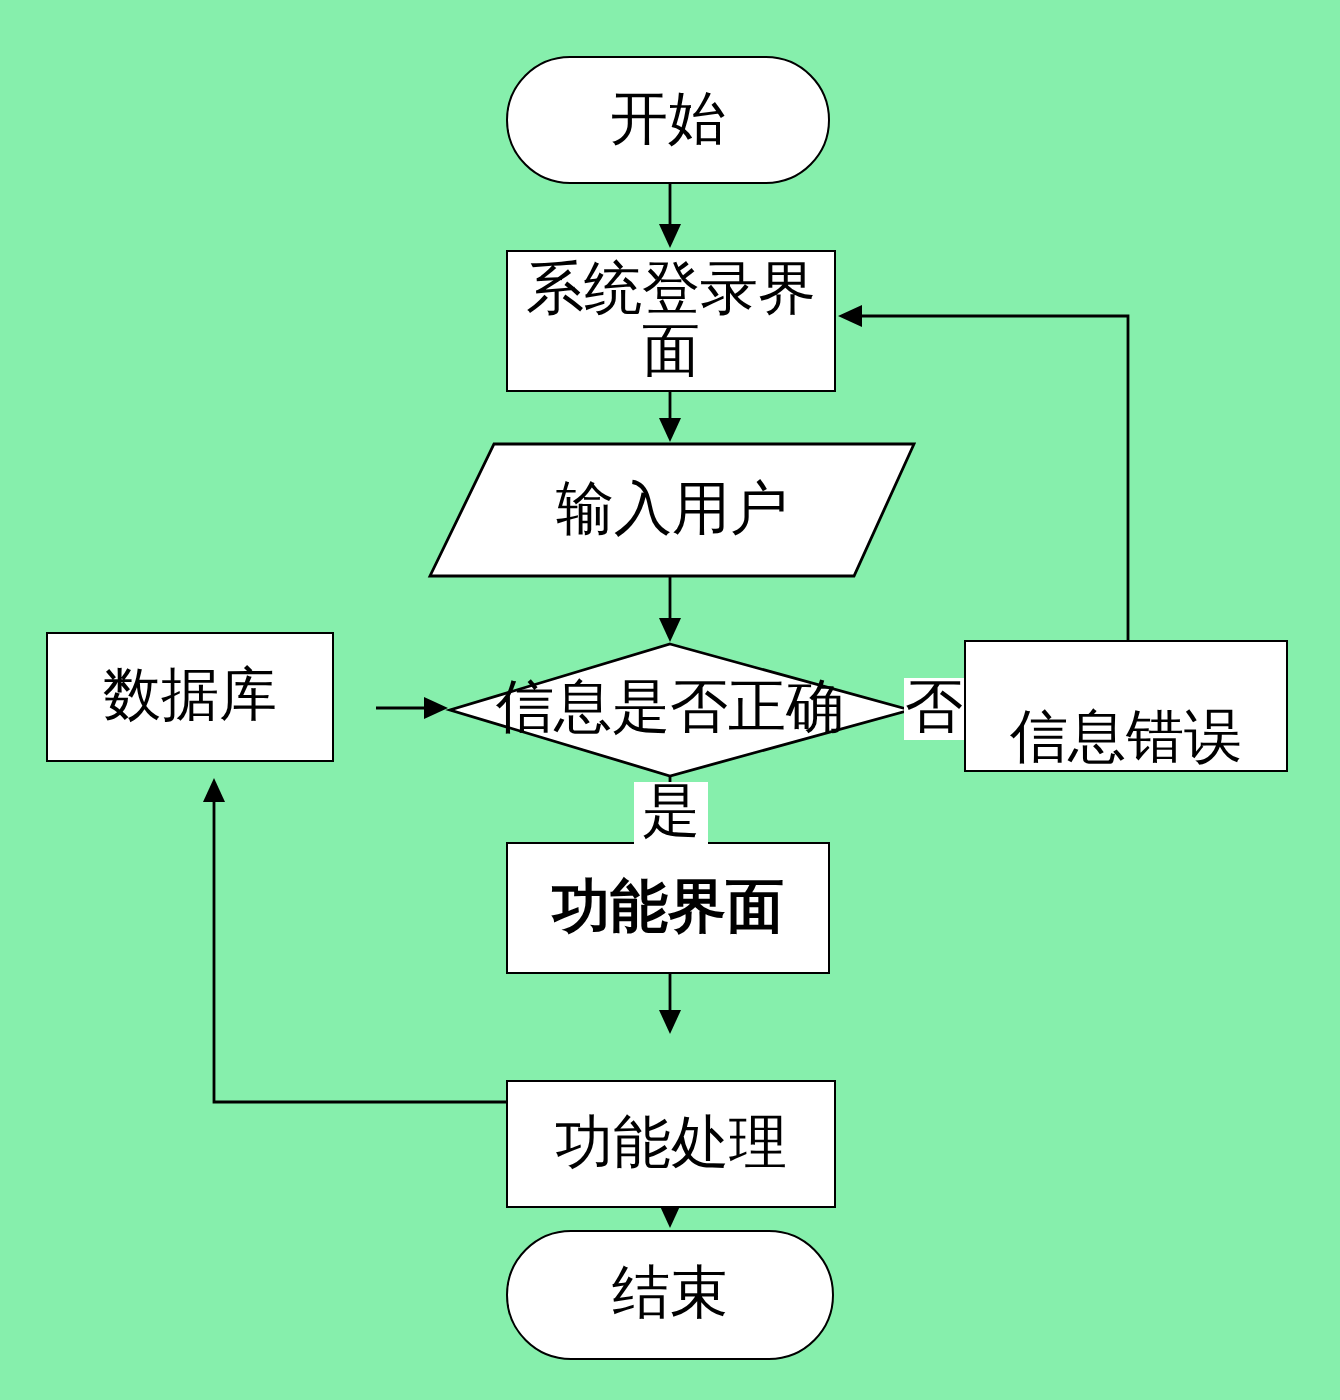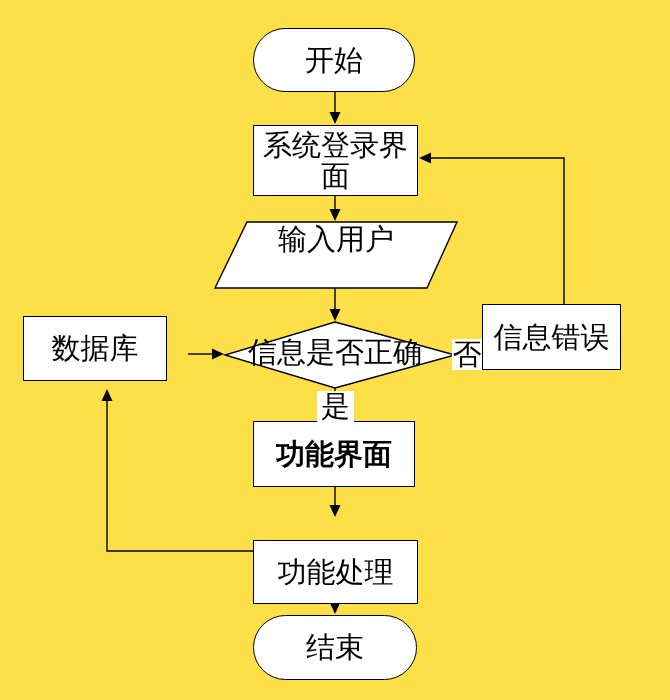--- a/index.html
+++ b/index.html
@@ -4,21 +4,21 @@
 <style>
   html, body {
     margin: 0;
     padding: 0;
     background: #ffffff;
   }
   #canvas {
     position: relative;
     width: 670px;
     height: 700px;
-    background: #fde047;
+    background: #86efac;
     font-family: "Liberation Serif", "DejaVu Serif", serif;
     color: #000000;
     overflow: hidden;
   }
   #wires {
     position: absolute;
     left: 0;
     top: 0;
     z-index: 1;
   }
@@ -37,39 +37,39 @@
     z-index: 2;
   }
   .stadium {
     border-radius: 33px;
   }
   .shape-text {
     position: absolute;
     display: flex;
     flex-direction: column;
     align-items: center;
-    justify-content: space-between;
+    justify-content: center;
     text-align: center;
     font-size: 29px;
     line-height: 31px;
     z-index: 2;
     pointer-events: none;
   }
   .edge-label {
     position: absolute;
     background: #ffffff;
     font-size: 29px;
     line-height: 31px;
     text-align: center;
     z-index: 3;
   }
   #node-start        { left: 253px; top: 28px;  width: 162px; height: 64px; }
   #node-login        { left: 253px; top: 125px; width: 165px; height: 71px; }
   #node-database     { left: 23px;  top: 316px; width: 144px; height: 65px; }
-  #node-error        { left: 482px; top: 304px; width: 139px; height: 66px; }
+  #node-error        { left: 482px; top: 320px; width: 162px; height: 66px; justify-content: flex-end; }
   #node-function-ui  { left: 253px; top: 421px; width: 162px; height: 66px; font-weight: bold; }
   #node-function-proc{ left: 253px; top: 540px; width: 165px; height: 64px; }
   #node-end          { left: 253px; top: 615px; width: 164px; height: 65px; }
   #text-input        { left: 226px; top: 224px; width: 220px; height: 62px; }
   #text-decision     { left: 225px; top: 339px; width: 220px; height: 33px; font-family: Liberation Mono, monospace; }
   #label-no          { left: 452px; top: 339px; width: 30px;  height: 31px; }
   #label-yes         { left: 317px; top: 391px; width: 37px;  height: 31px; }
 </style>
 </head>
 <body>

